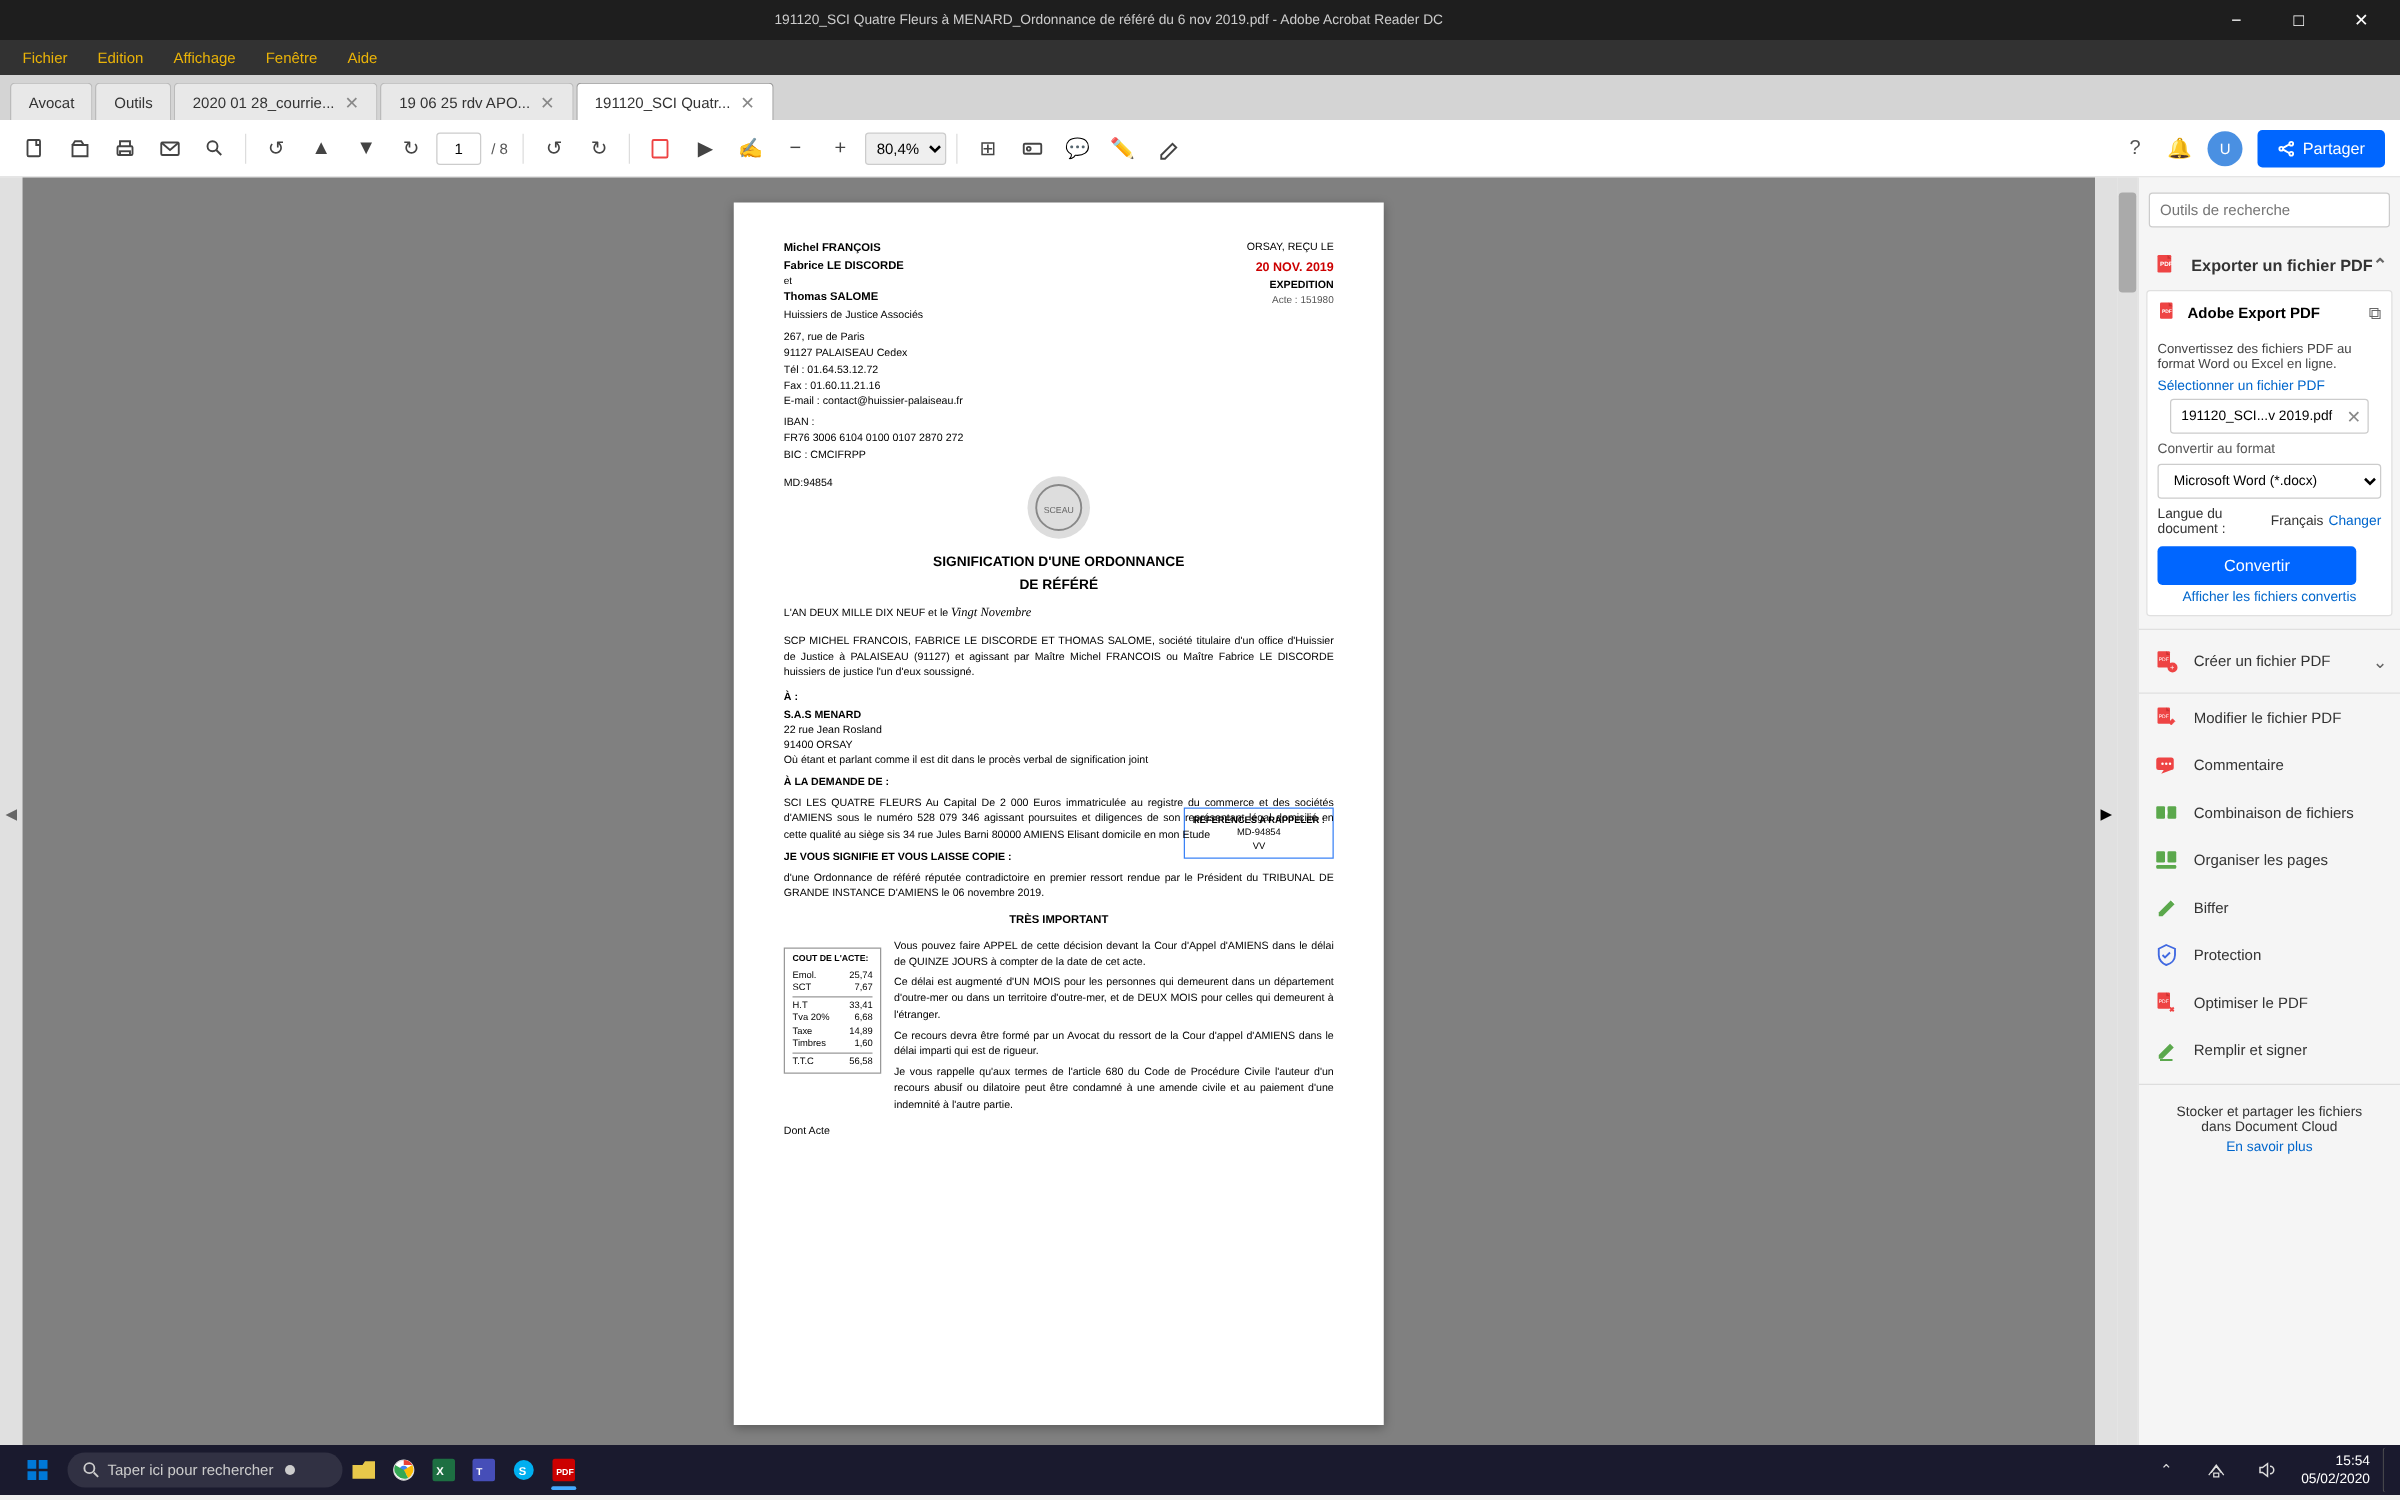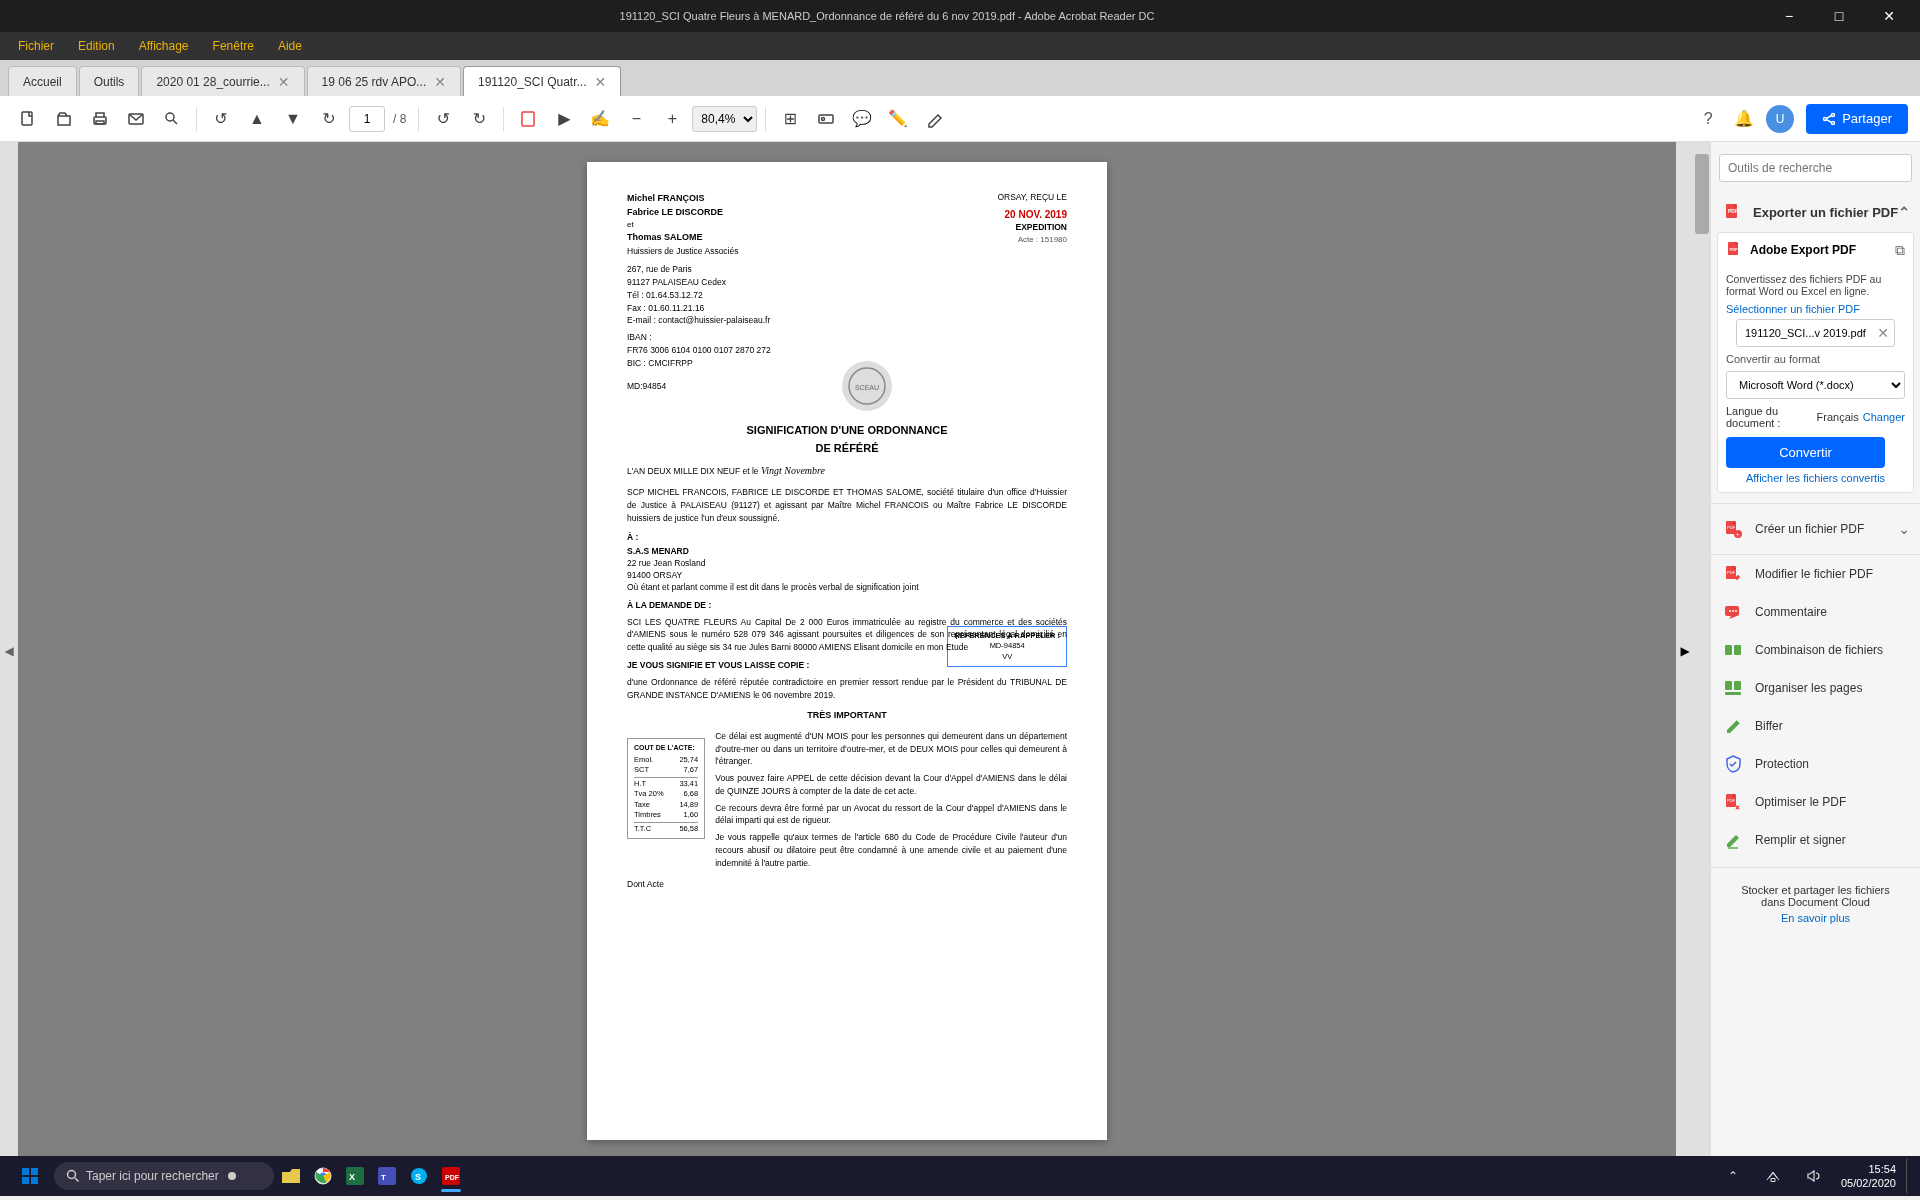--- a/index.html
+++ b/index.html
@@ -352,21 +352,21 @@
 <div id="menubar">
   <div class="menu-item">Fichier</div>
   <div class="menu-item">Edition</div>
   <div class="menu-item">Affichage</div>
   <div class="menu-item">Fenêtre</div>
   <div class="menu-item">Aide</div>
 </div>
 
 <div id="tabbar">
   <div class="tab">
-    <span>Accueil</span>
+    <span>Avocat</span>
   </div>
   <div class="tab">
     <span>Outils</span>
   </div>
   <div class="tab">
     <span>2020 01 28_courrie...</span>
     <span class="tab-close">✕</span>
   </div>
   <div class="tab">
     <span>19 06 25 rdv APO...</span>
@@ -507,21 +507,21 @@
           <div>BIC : CMCIFRPP</div>
         </div>
         <div style="text-align:right;">
           <div style="font-size:8.5px;">ORSAY, REÇU LE</div>
           <div class="pdf-received">20 NOV. 2019</div>
           <div style="font-size:8.5px;font-weight:bold;">EXPEDITION</div>
           <div class="pdf-acte">Acte : 151980</div>
         </div>
       </div>
 
-      <div style="display:flex; justify-content:space-between; align-items:flex-start;">
+      <div style="display:flex; justify-content:space-between; align-items:flex-start;flex-direction:column;">
         <div class="pdf-md">MD:94854</div>
         <div class="pdf-logo" style="margin-top:-20px;">
           <svg width="40" height="40" viewBox="0 0 40 40">
             <circle cx="20" cy="20" r="18" fill="none" stroke="#888" stroke-width="1.5"></circle>
             <text x="20" y="24" text-anchor="middle" font-size="7" fill="#666">SCEAU</text>
           </svg>
         </div>
       </div>
 
       <div class="pdf-title">SIGNIFICATION D'UNE ORDONNANCE</div>
@@ -585,22 +585,22 @@
               <span>1,60</span>
             </div>
           <div style="border-top:1px solid #999; margin:1px 0;"></div>
           <div class="pdf-cost-row">
               <span>T.T.C</span>
               <span>56,58</span>
             </div>
         </div>
       </div>
 
+      <div class="pdf-main-text">Vous pouvez faire APPEL de cette décision devant la Cour d'Appel d'AMIENS  dans le délai de QUINZE JOURS à compter de la date de cet acte.</div>
       <div class="pdf-main-text">Ce délai est augmenté d'UN MOIS pour les personnes qui demeurent dans un département d'outre-mer ou dans un territoire d'outre-mer, et de DEUX MOIS pour celles qui demeurent à l'étranger.</div>
-      <div class="pdf-main-text">Vous pouvez faire APPEL de cette décision devant la Cour d'Appel d'AMIENS  dans le délai de QUINZE JOURS à compter de la date de cet acte.</div>
       <div class="pdf-main-text">Ce recours devra être formé par un Avocat du ressort de la  Cour d'appel d'AMIENS dans le délai imparti qui est de rigueur.</div>
       <div class="pdf-main-text">Je vous rappelle qu'aux termes de l'article 680 du Code de Procédure Civile l'auteur d'un recours abusif ou dilatoire peut être condamné à une amende civile et au paiement d'une indemnité à l'autre partie.</div>
 
       <div style="font-size:8.5px; margin-top:10px;">Dont Acte</div>
     </div>
   </div>
 
   <div id="right-nav">
     <span>▶</span>
   </div>

